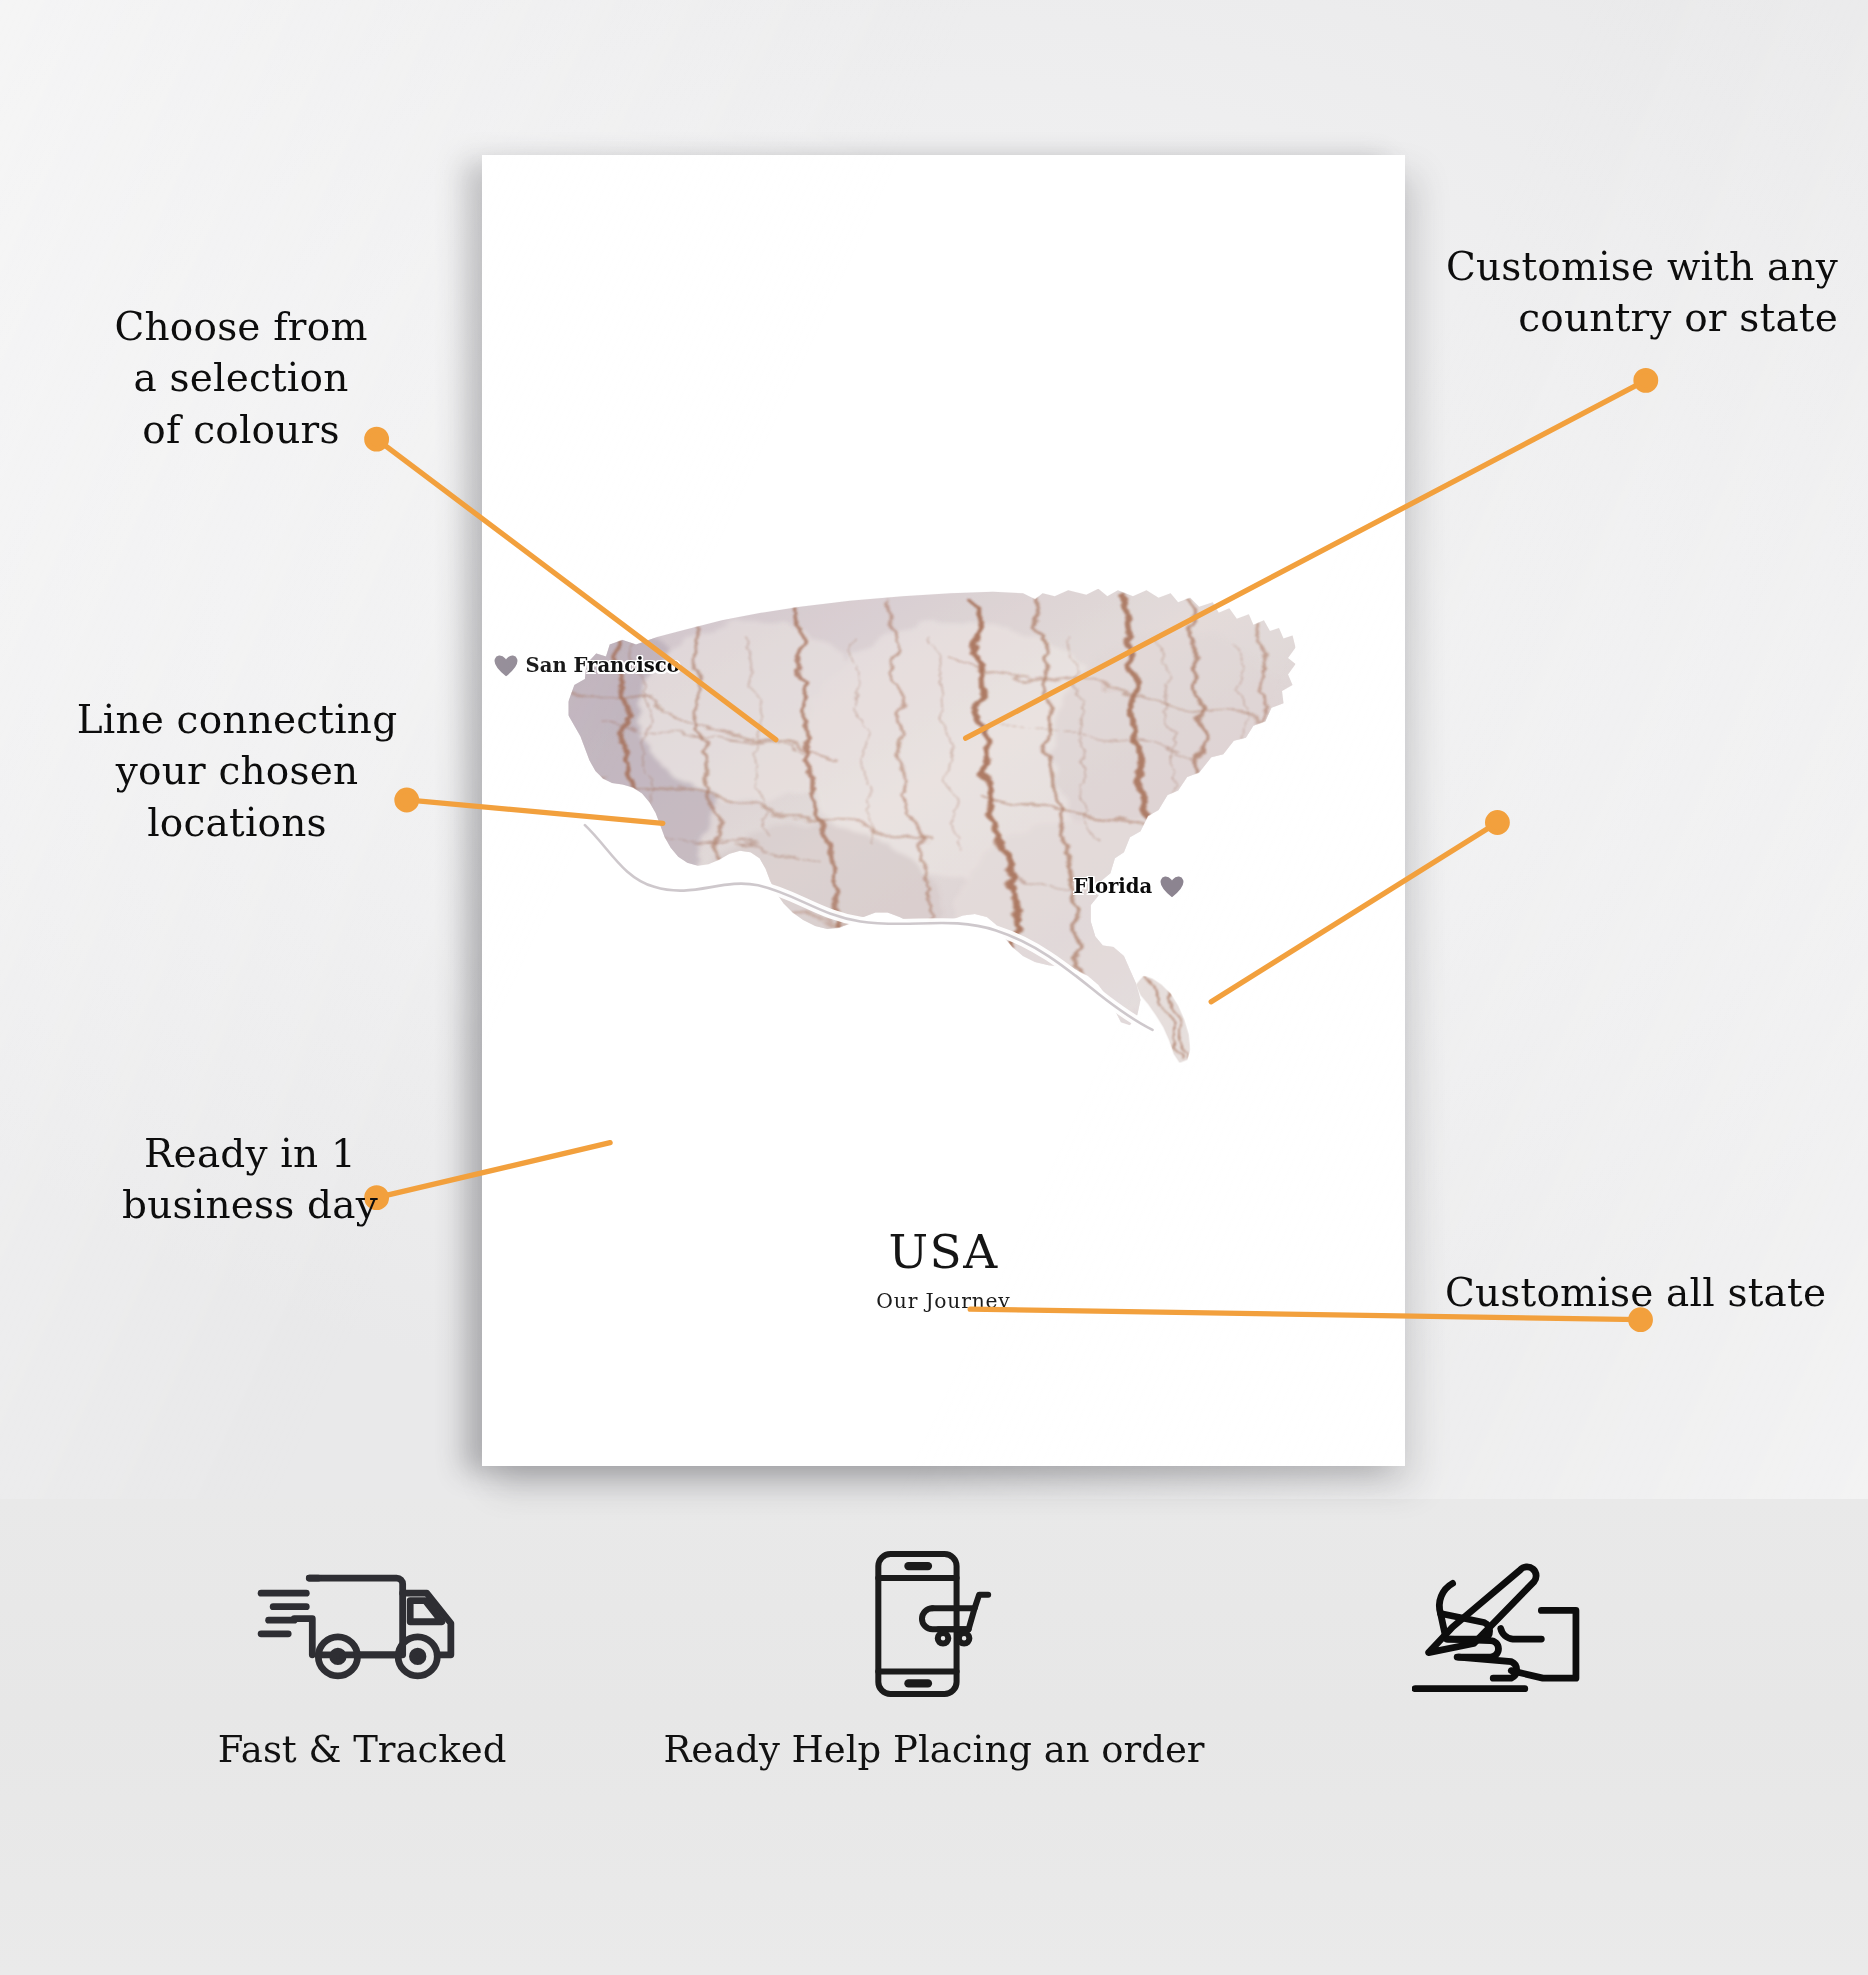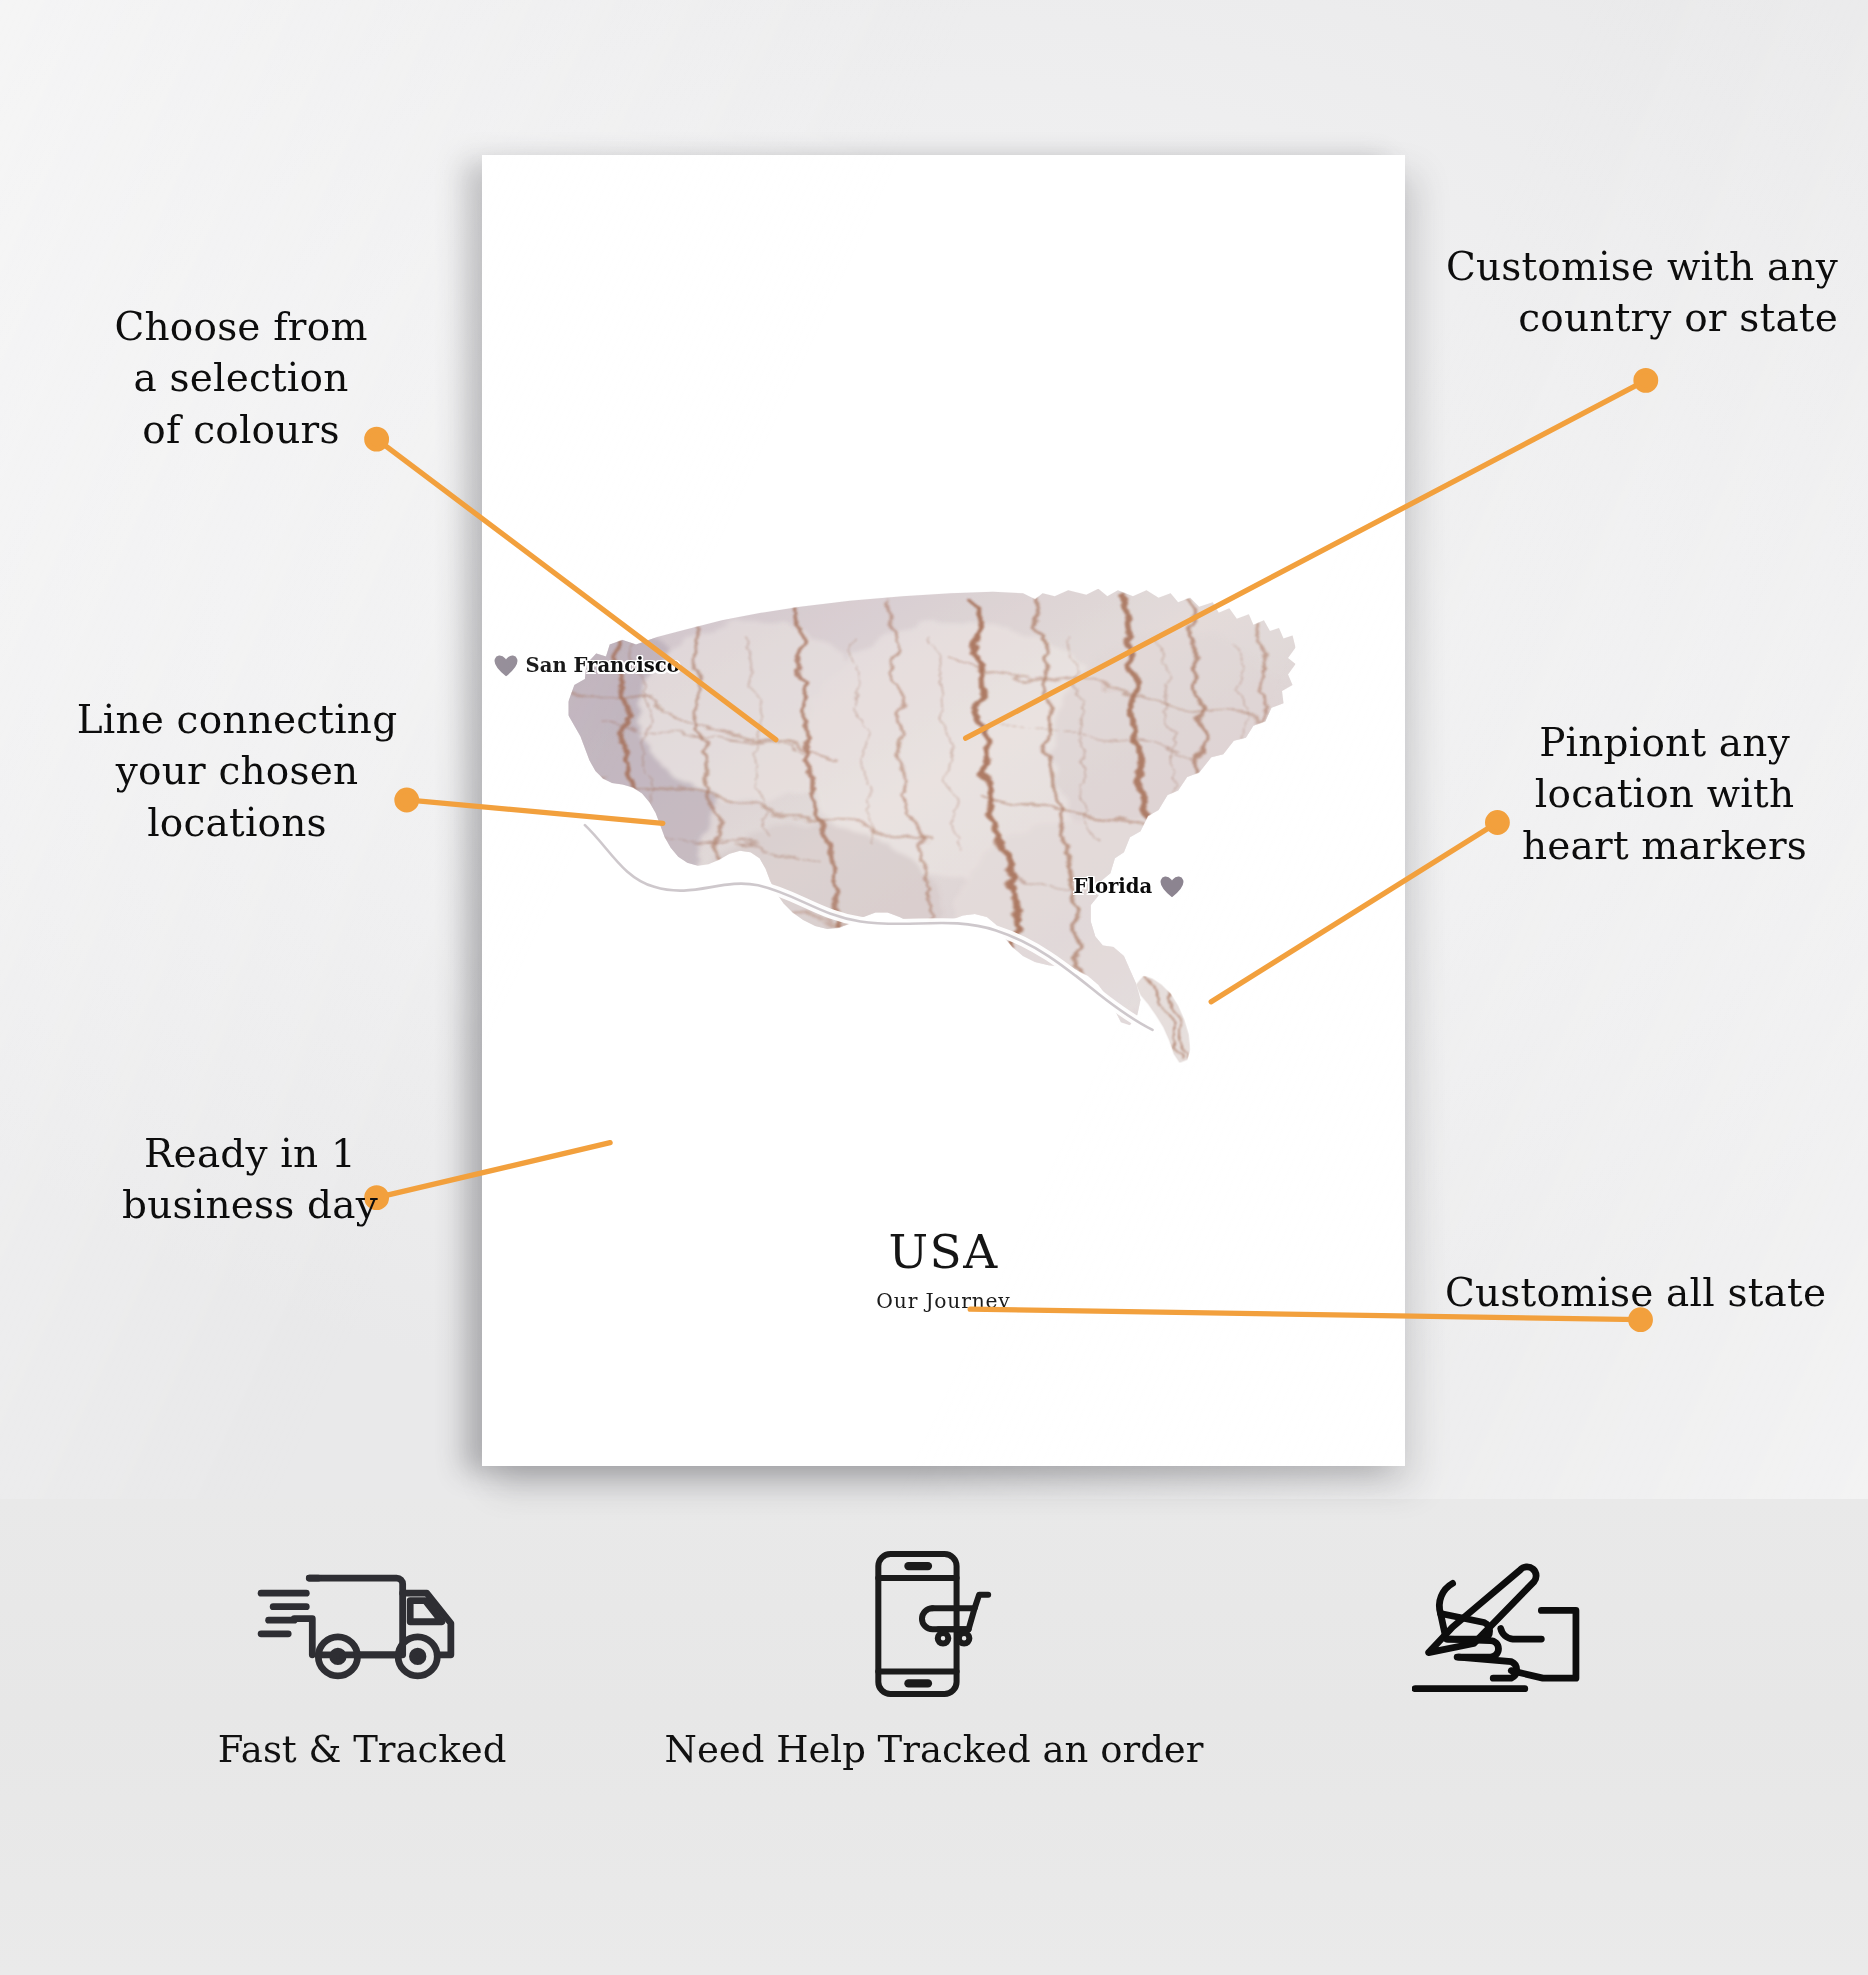--- a/index.html
+++ b/index.html
@@ -271,23 +271,20 @@
 country or state</div>
 
     <div class="callout c" style="left:83px;top:301px;width:316px;white-space:pre-line;">Choose from
 a selection
 of colours</div>
 
     <div class="callout c" style="left:60px;top:694px;width:354px;white-space:pre-line;">Line connecting
 your chosen
 locations</div>
 
-    <div class="callout c" style="left:1499px;top:717px;width:331px;white-space:pre-line;">Pinpiont any
-location with
-heart markers</div>
 
     <div class="callout c" style="left:92px;top:1128px;width:316px;white-space:pre-line;">Ready in 1
 business day</div>
 
     <div class="callout l" style="left:1445px;top:1267px;width:407px;white-space:pre-line;">Customise all state</div>
   </div>
 
   <div class="features">
 
     <div class="feature">
@@ -323,21 +320,21 @@
           <line x1="76" y1="28" x2="102" y2="28" stroke-width="11"></line>
           <line x1="76" y1="184" x2="102" y2="184" stroke-width="11"></line>
           <path d="M108 84 H164 L156 112 H116"></path>
           <path d="M108 84 a10 10 0 0 0 0 28 H156"></path>
           <path d="M164 84 L170 66 H182"></path>
           <circle cx="122" cy="124" r="7"></circle>
           <circle cx="150" cy="124" r="7"></circle>
         </svg>
       </div>
       <div class="feature-text">
-        <div>Need Help Tracked an order</div>
+        <div>Ready Help Placing an order</div>
       </div>
     </div>
 
     <div class="feature">
       <div class="feature-icon">
         <svg width="188" height="136" viewBox="0 0 250 180" fill="none" stroke="#0D0D0D" stroke-width="9" stroke-linecap="round" stroke-linejoin="round">
           <path d="M22 128 L54 94 L144 18 a12 12 0 0 1 18 16 L82 116 Z"></path>
           <path d="M54 36 a34 34 0 0 0 -16 40 L44 104"></path>
           <path d="M38 76 L96 88 a12 12 0 0 1 0 22 L46 110"></path>
           <path d="M48 110 L104 112 a11 11 0 0 1 0 22 L60 134"></path>

